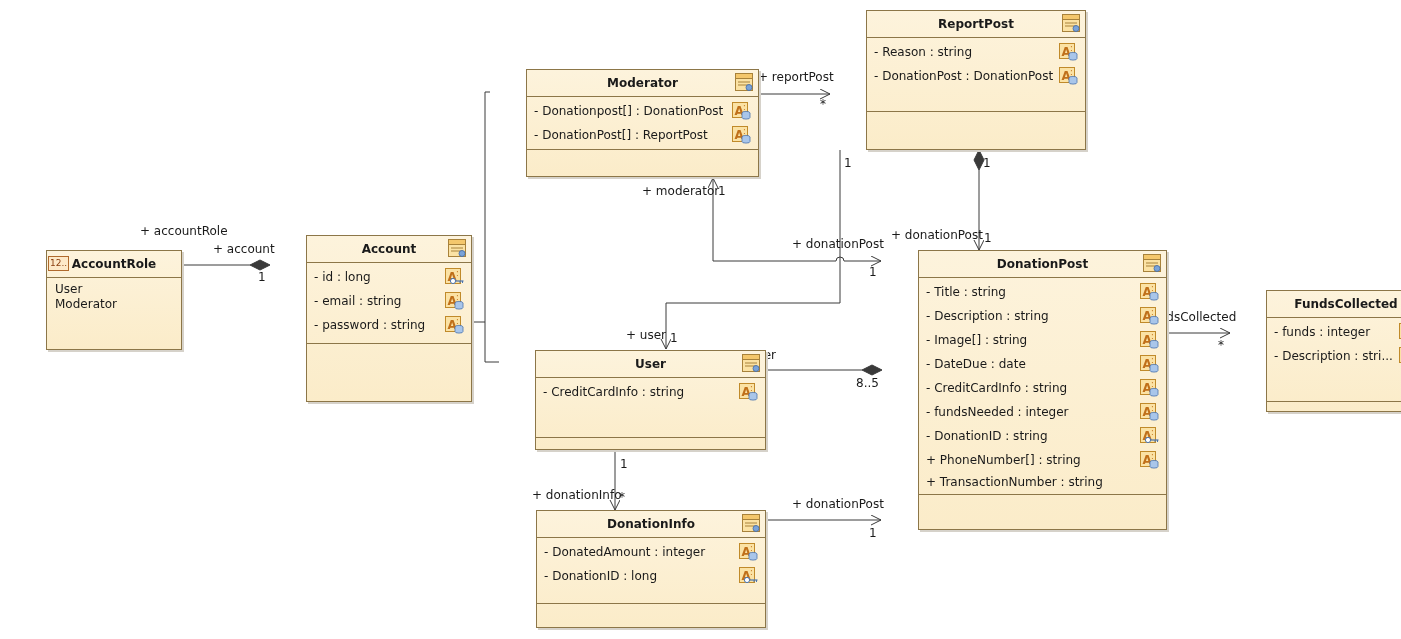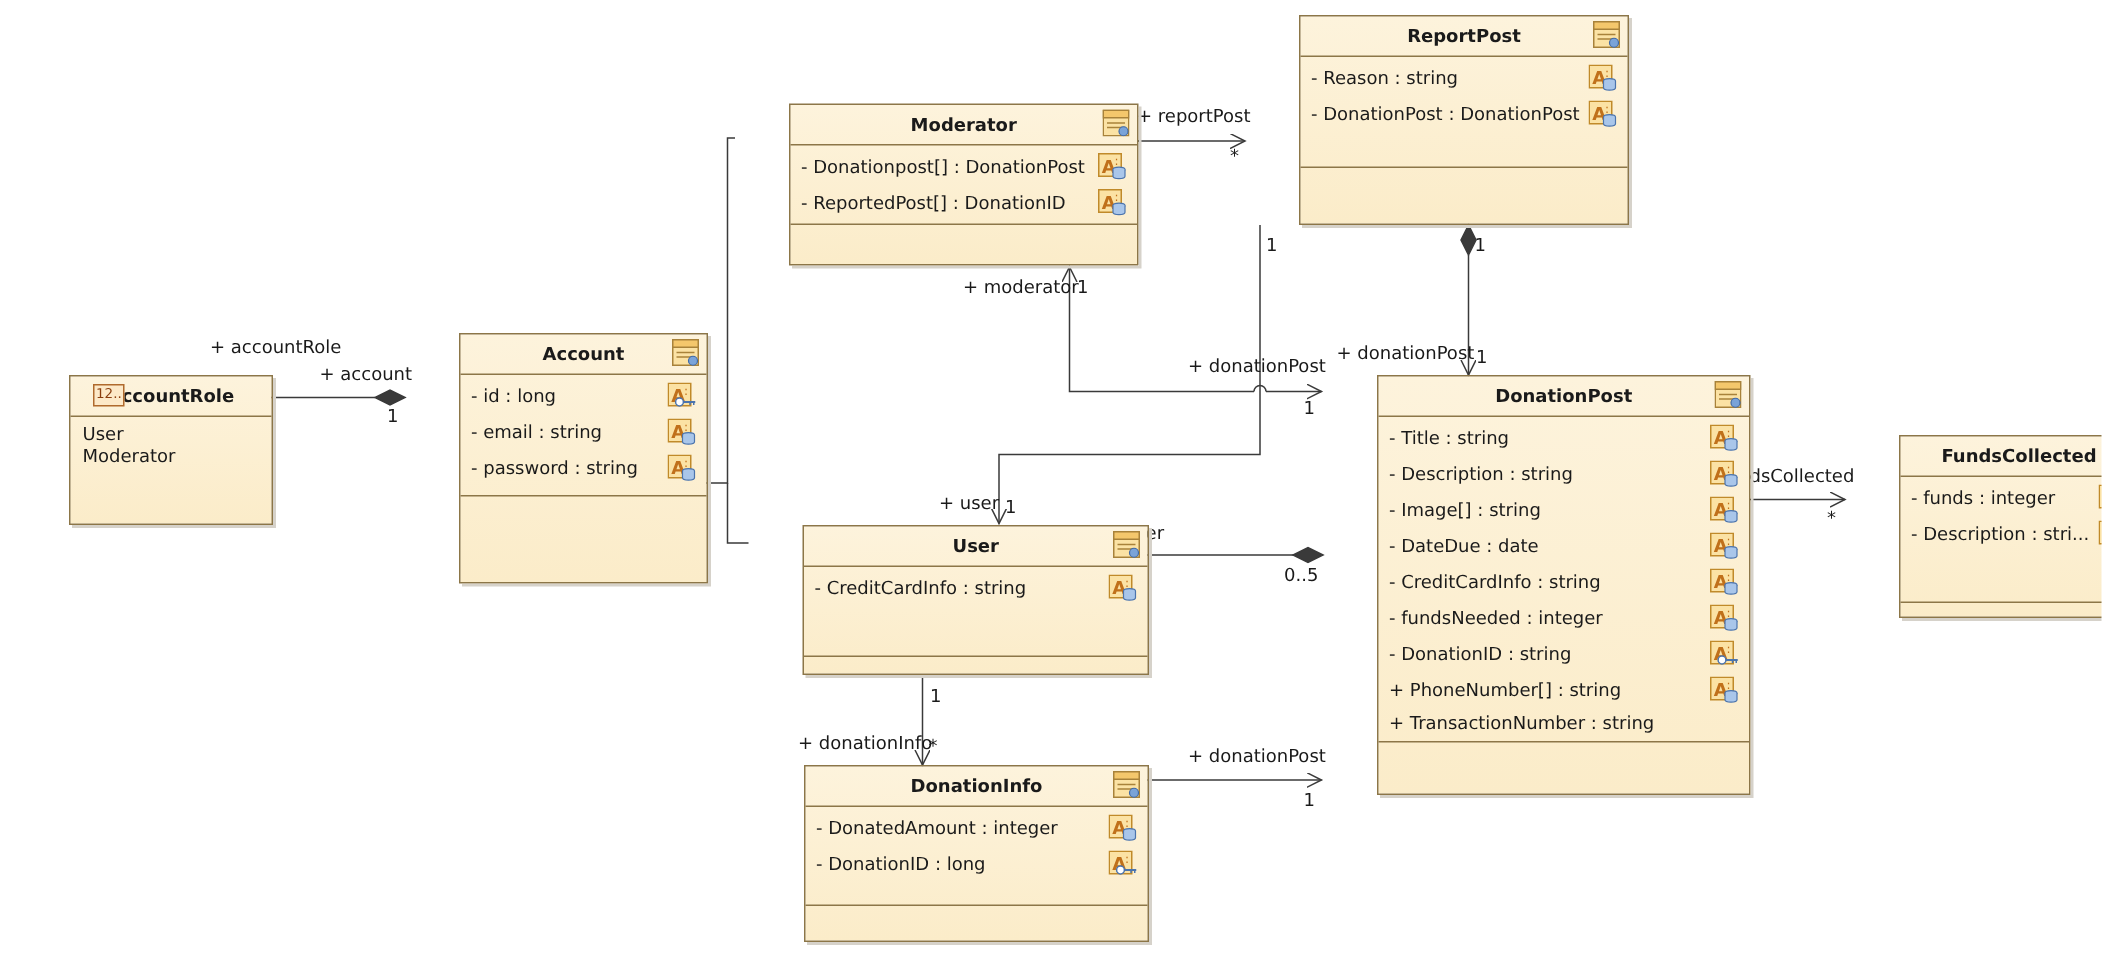--- a/index.html
+++ b/index.html
@@ -11,21 +11,21 @@
          box-shadow:2px 2px 0 #d6d2ca;margin-left:36px; }
   .cls-head { position:relative; height:26px; border-bottom:1px solid #8c7648;
               text-align:center; font-weight:bold; font-size:12px; line-height:26px; }
   .cls-body { position:relative; border-bottom:1px solid #8c7648; padding:4px 0 6px 0; }
   .cls-foot { position:relative; }
   .attr { position:relative; height:24px; line-height:24px; padding-left:7px; white-space:nowrap; font-size:12px; }
   .attr.tight { height:20px; line-height:20px; }
   .lit { height:15px; line-height:15px; padding-left:8px; font-size:12px; }
   .class-icon { position:absolute; right:5px; top:3px; width:18px; height:18px; }
   .attr-icon { position:absolute; right:7px; top:3px; width:19px; height:18px; }
-  .enum-icon { position:absolute; left:15px; top:5px; width:21px; height:15px; box-sizing:border-box;
+  .enum-icon { position:absolute; left:1px; top:5px; width:21px; height:15px; box-sizing:border-box;
                border:1px solid #b06a2d; background:#fde9c8; font-size:9px; line-height:13px;
                color:#8a3e0e; text-align:left; padding-left:1px; font-weight:normal; }
   .lbl { position:absolute; font-size:12px; white-space:nowrap; color:#1a1a1a; }
 </style>
 </head>
 <body>
 
 <svg id="links" xmlns="http://www.w3.org/2000/svg">
   <defs>
     <marker id="open-arrow" markerWidth="12" markerHeight="12" refX="10" refY="5" orient="auto" markerUnits="userSpaceOnUse">
@@ -82,21 +82,21 @@
 <span class="lbl" style="left:844px;top:156px">1</span>
 <span class="lbl" style="left:626px;top:328px">+ user</span>
 <span class="lbl" style="left:670px;top:331px">1</span>
 
 <span class="lbl" style="left:891px;top:228px">+ donationPost</span>
 <span class="lbl" style="left:983px;top:156px">1</span>
 <span class="lbl" style="left:984px;top:231px">1</span>
 
 <span class="lbl" style="left:736px;top:348px">+ user</span>
 <span class="lbl" style="left:736px;top:376px">1</span>
-<span class="lbl" style="left:856px;top:376px">0..5</span>
+<span class="lbl" style="left:856px;top:376px">8..5</span>
 
 <span class="lbl" style="left:1133px;top:310px">+ fundsCollected</span>
 <span class="lbl" style="left:1136px;top:338px">1</span>
 <span class="lbl" style="left:1218px;top:338px">*</span>
 
 <span class="lbl" style="left:532px;top:488px">+ donationInfo</span>
 <span class="lbl" style="left:620px;top:457px">1</span>
 <span class="lbl" style="left:619px;top:490px">*</span>
 
 <span class="lbl" style="left:792px;top:497px">+ donationPost</span>
@@ -135,21 +135,21 @@
   <div class="cls-head">
     <span class="enum-icon">12..</span>
     <span>AccountRole</span>
   </div>
   <div style="padding-top:4px">
     <div class="lit">User</div>
     <div class="lit">Moderator</div>
   </div>
 </div>
 
-<div class="cls" style="left:270px;top:222px;width:166px;height:167px;">
+<div class="cls" style="left:270px;top:235px;width:166px;height:167px;">
   <div class="cls-head">
     <span>Account</span>
     <svg class="class-icon">
         <use href="#sym-class"></use>
       </svg>
   </div>
   <div class="cls-body" style="padding-top:2px">
     <div class="attr"><span>- id : long</span><svg class="attr-icon">
           <use href="#sym-key"></use>
         </svg></div>
@@ -167,21 +167,21 @@
   <div class="cls-head">
     <span>Moderator</span>
     <svg class="class-icon">
         <use href="#sym-class"></use>
       </svg>
   </div>
   <div class="cls-body" style="padding-top:2px;padding-bottom:2px">
     <div class="attr"><span>- Donationpost[] : DonationPost</span><svg class="attr-icon">
           <use href="#sym-attr"></use>
         </svg></div>
-    <div class="attr"><span>- ReportedPost[] : DonationID</span><svg class="attr-icon">
+    <div class="attr"><span>- DonationPost[] : ReportPost</span><svg class="attr-icon">
           <use href="#sym-attr"></use>
         </svg></div>
   </div>
   <div class="cls-foot"></div>
 </div>
 
 <div class="cls" style="left:830px;top:10px;width:220px;height:140px;">
   <div class="cls-head">
     <span>ReportPost</span>
     <svg class="class-icon">

